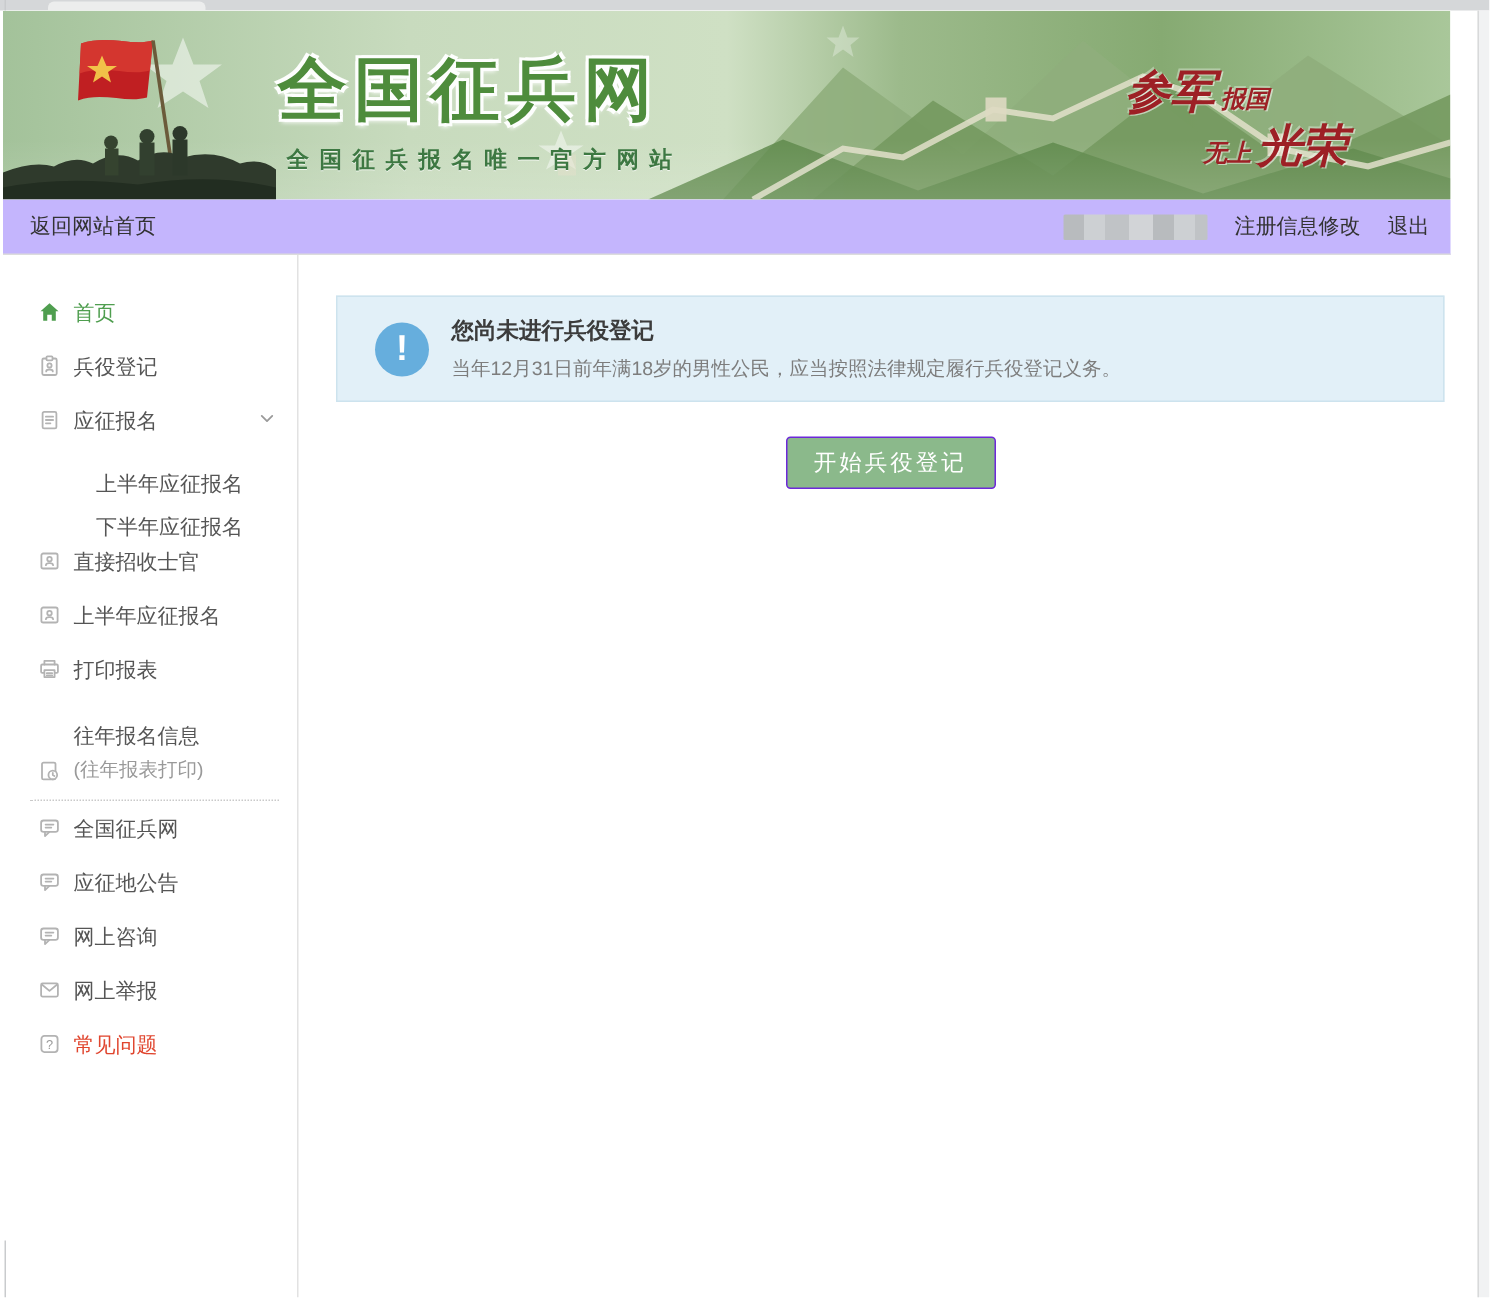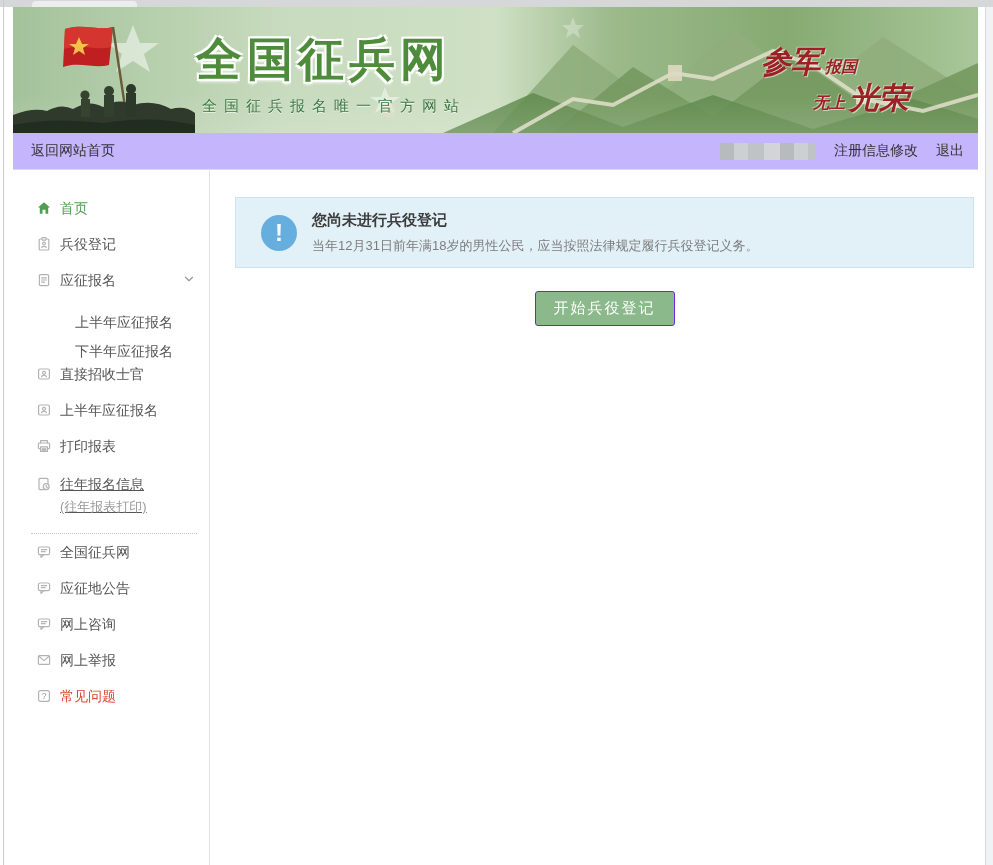--- a/index.html
+++ b/index.html
@@ -4,28 +4,28 @@
 <style>
   * { margin:0; padding:0; box-sizing:border-box; }
   html,body { width:993px; height:865px; background:#fff; font-family:"Liberation Sans", sans-serif; overflow:hidden; position:relative; }
 
   
   .browser-sliver { position:absolute; top:0; left:0; width:993px; height:7px; background:#d5d7d9; }
   .browser-tab { position:absolute; top:1px; left:32px; width:105px; height:6px; background:#eceded; border-radius:4px 4px 0 0; }
   .browser-left-edge { position:absolute; top:0; left:3px; width:1px; height:865px; background:#c9cbcd; }
   .scrollbar-track { position:absolute; top:7px; right:0; width:8px; height:858px; background:#f1f2f3; border-left:1px solid #d8d9da; }
 
-  .page { position:absolute; left:13px; top:7px; width:965px; height:820px; background:#fff; }
+  .page { position:absolute; left:2px; top:7px; width:965px; height:820px; background:#fff; }
 
   
   .banner { position:relative; width:965px; height:126px; overflow:hidden; }
   .banner svg.art { position:absolute; inset:0; }
   .banner-title { position:absolute; left:183px; top:22px; font-size:46px; font-weight:bold; letter-spacing:5px; color:#4e8c3c; white-space:nowrap;
     text-shadow:-2px -2px 0 #fdfefd, 2px -2px 0 #fdfefd, -2px 2px 0 #fdfefd, 2px 2px 0 #fdfefd, 0 3px 3px rgba(255,255,255,.9); }
-  .banner-subtitle { position:absolute; left:189px; top:90px; font-size:15px; font-weight:normal; letter-spacing:7px; color:#3d7842; white-space:nowrap;
+  .banner-subtitle { position:absolute; left:189px; top:90px; font-size:15px; font-weight:bold; letter-spacing:7px; color:#3d7842; white-space:nowrap;
     text-shadow:0 1px 0 rgba(255,255,255,.7); }
   .banner-slogan { position:absolute; left:748px; top:40px; color:#9d2025; font-style:italic; font-weight:bold; font-family:"Liberation Serif", serif;
     text-shadow:1px 1px 0 rgba(255,255,255,.55), -1px -1px 0 rgba(255,255,255,.35); line-height:1; white-space:nowrap; }
   .banner-slogan .big { font-size:30px; }
   .banner-slogan .small { font-size:16px; }
   .banner-slogan .line2 { margin-top:6px; margin-left:52px; }
 
   
   .topbar { display:flex; align-items:center; height:37px; background:#c4b5fd; border-bottom:1px solid #dcdcdc; padding:0 14px 0 18px; }
   .topbar a { text-decoration:none; color:#333; font-size:14px; cursor:pointer; }
@@ -37,21 +37,21 @@
 
   
   .body-row { display:flex; height:695px; }
   .sidebar { width:197px; border-right:1px solid #e2e2e2; padding-top:30px; }
   .side-item { display:flex; height:36px; padding-left:23px; font-size:14px; color:#555; cursor:pointer; }
   .side-item .icon { width:16px; height:16px; margin-right:8px; flex:none; display:inline-flex; }
   .side-item.active { color:#4f9e4f; }
   .side-item.danger { color:#e0452e; }
   .side-sub { display:flex; align-items:center; height:29px; padding-left:62px; font-size:14px; color:#555; cursor:pointer; }
   .side-item .chev { margin-left:auto; margin-right:13px; width:14px; height:14px; }
-  .side-item.two-line { height:48px; align-items:flex-start; padding-top:2px;text-decoration:underline; }
+  .side-item.two-line { height:48px; align-items:flex-end; padding-top:2px; }
   .two-line .txt-wrap { display:flex; flex-direction:column; }
   .two-line .txt-wrap .sub-note { font-size:13px; color:#999; margin-top:4px; }
   .side-divider { border-top:1px dotted #c9c9c9; margin:11px 12px 10px 18px; }
 
   
   .main { flex:1; padding:27px 4px 0 25px; }
   .alert { display:flex; align-items:center; background:#e2f0f8; border:1px solid #cde3ee; height:71px; padding-left:25px; }
   .alert-icon { width:36px; height:36px; border-radius:50%; background:#66aedd; color:#fff; font-weight:bold; font-size:24px;
     display:flex; align-items:center; justify-content:center; flex:none; margin-right:15px; line-height:1; }
   .alert-texts { display:flex; flex-direction:column; }

